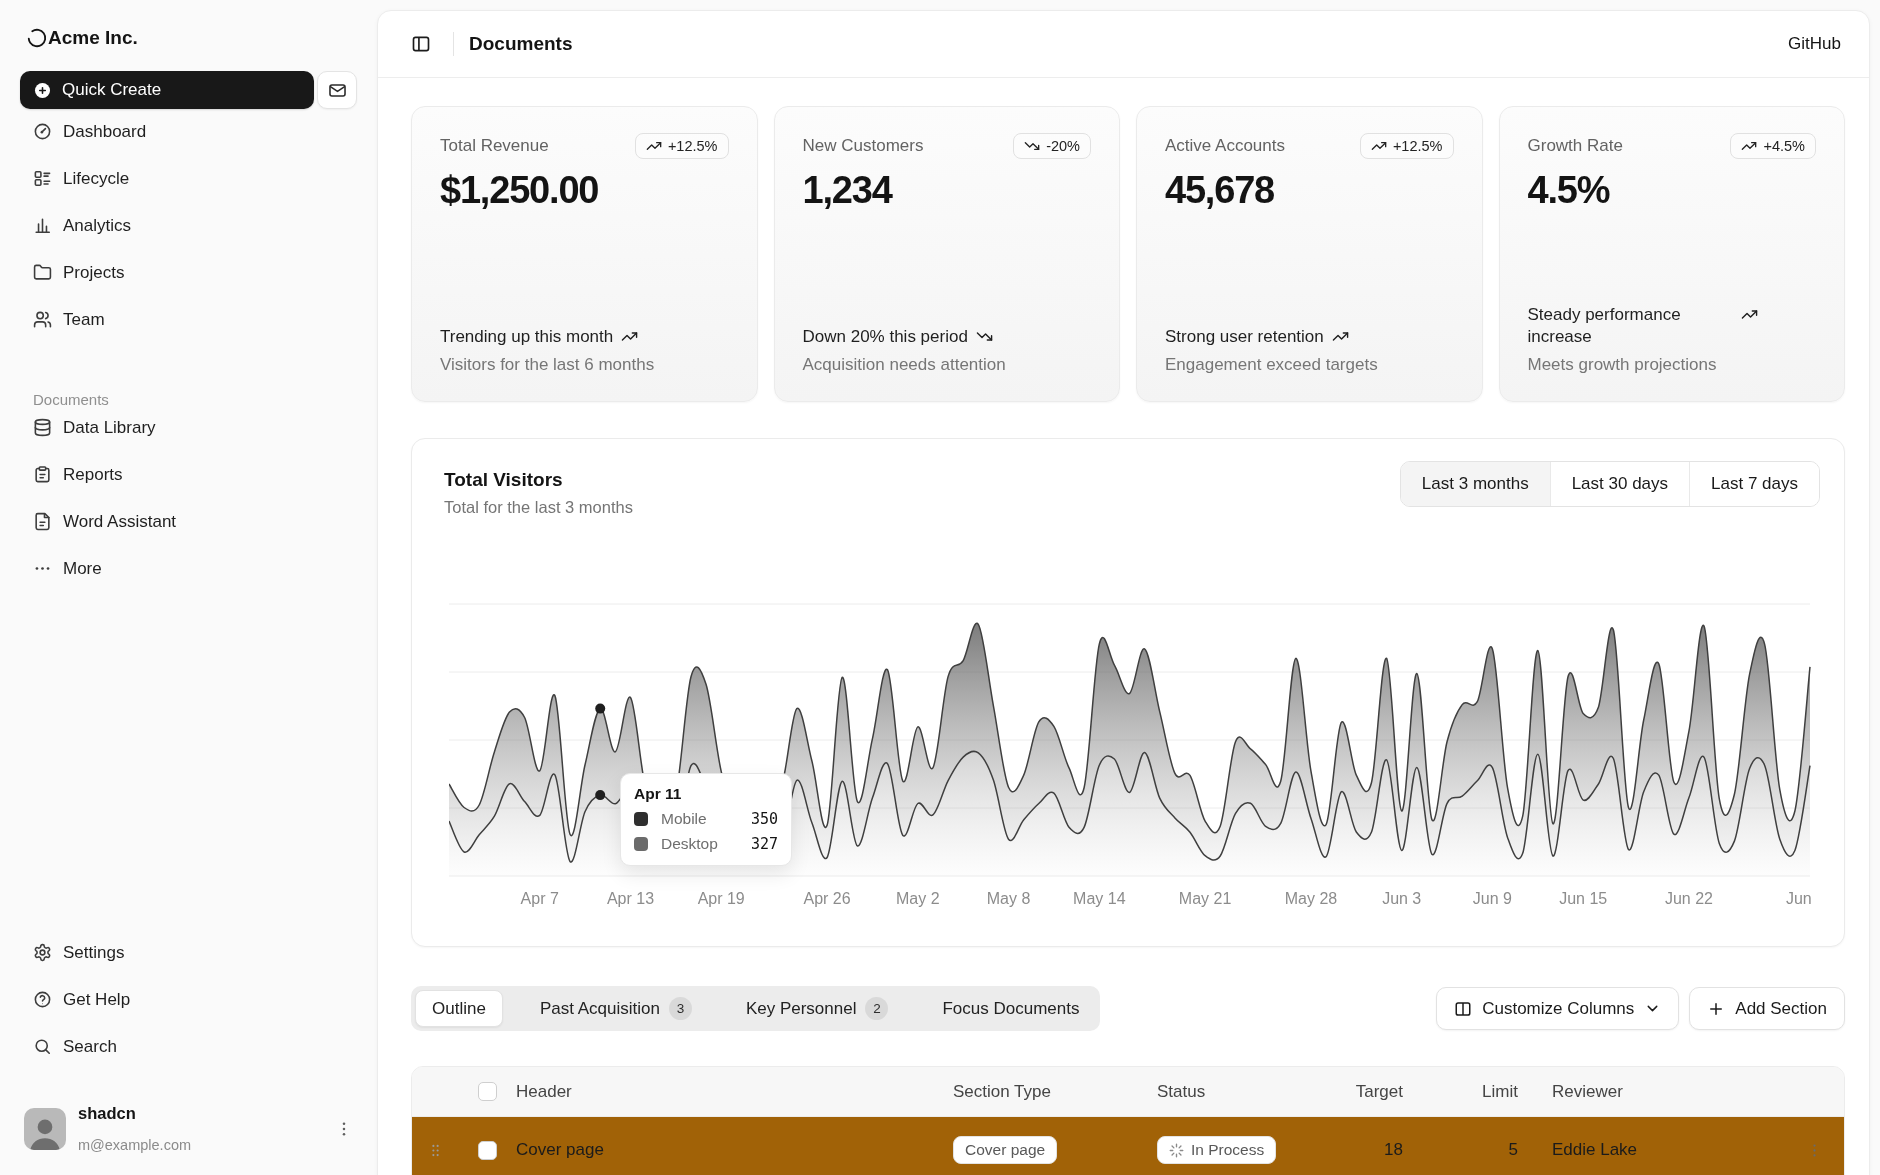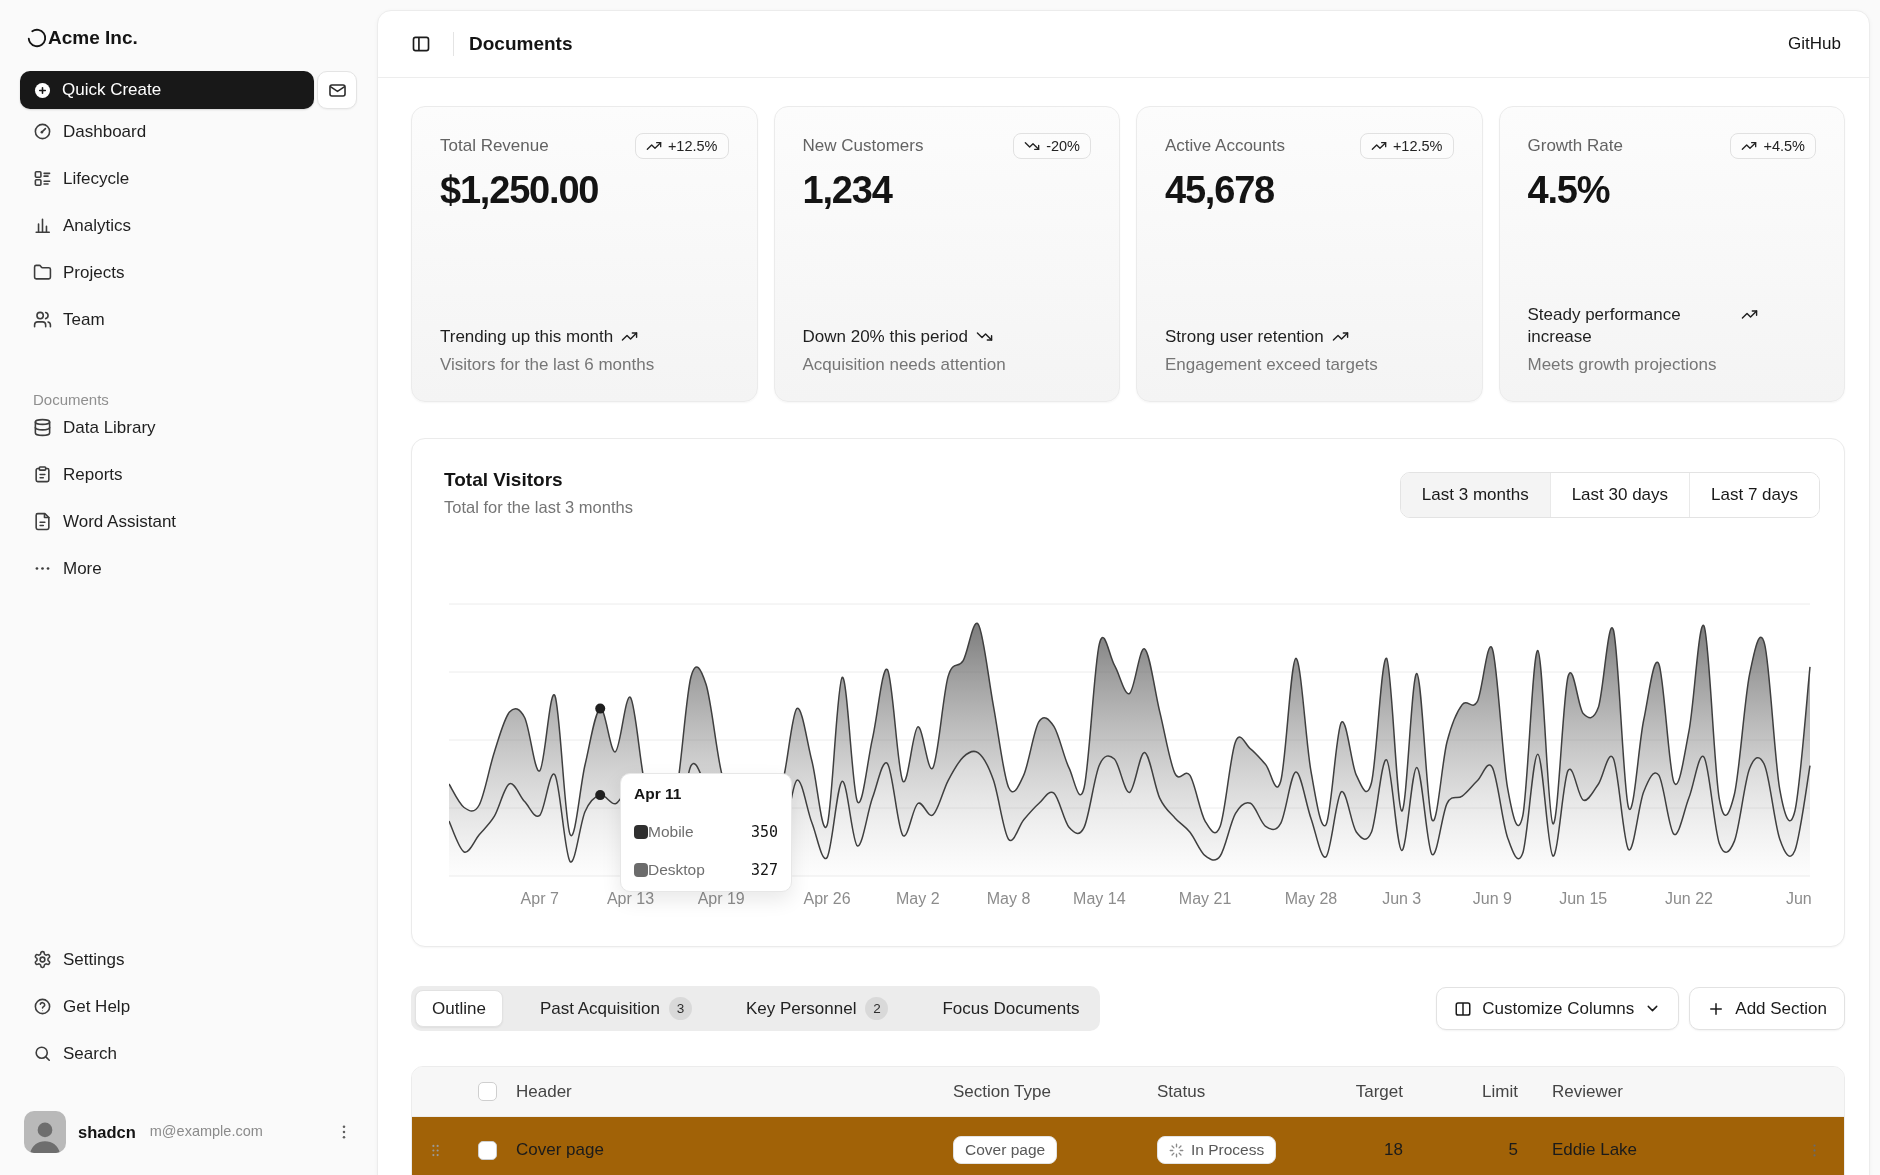--- a/index.html
+++ b/index.html
@@ -39,21 +39,21 @@
   .nav.docs { margin-top:10px; }
   .spacer { flex:1; }
   .nav.footer-nav { margin-top:0; }
   .user-row {
     margin:12px 14px 0; padding:8px 10px; border-radius:10px; display:flex; align-items:center; gap:12px; cursor:pointer;
   }
   .avatar {
     width:42px; height:42px; border-radius:10px; background:#b9b9b9; overflow:hidden; position:relative; flex:none;
   }
   .avatar svg { position:absolute; left:0; top:4px; }
-  .user-meta { display:flex; flex-direction:row; gap:14px; min-width:0; }
+  .user-meta { display:flex; flex-direction:column; gap:14px; min-width:0; }
   .user-name { font-size:16.5px; font-weight:600; color:#141414; }
   .user-email { font-size:14.5px; color:#8b8b8b; }
   .user-menu { margin-left:auto; color:#5f5f5f; display:flex; cursor:pointer; }
 
   
   .main {
     position:absolute; left:377px; top:10px; width:1493px; height:1210px;
     background:#fff; border:1px solid #ececec; border-radius:14px;
     box-shadow:0 1px 4px rgba(0,0,0,.04); overflow:hidden;
   }
@@ -91,41 +91,41 @@
 
   
   .chart-card {
     position:relative; margin-top:36px; height:509px;
     border:1px solid #ebebeb; border-radius:14px; background:#fff;
     box-shadow:0 1px 2px rgba(0,0,0,.04); padding:30px 32px;
   }
   .chart-title { font-size:19px; font-weight:700; color:#141414; }
   .chart-sub { margin-top:7px; font-size:16.5px; color:#757575; }
   .range-tabs {
-    position:absolute; top:33px; right:24px; display:flex; border:1px solid #e3e3e3;
+    position:absolute; top:22px; right:24px; display:flex; border:1px solid #e3e3e3;
     border-radius:10px; overflow:hidden; background:#fff;
   }
   .range-tab {
     height:44px; display:flex; align-items:center; padding:0 21px; font-size:17px; color:#191919;
     border-left:1px solid #e9e9e9; cursor:pointer; background:#fff;
   }
   .range-tab:first-child { border-left:none; }
   .range-tab.selected { background:#f4f4f4; }
   #chart-svg { position:absolute; left:37px; top:123px; }
   .gridline { stroke:#ececec; stroke-width:1; }
   .series-line { fill:none; stroke:#3f3f3f; stroke-width:1.5; }
   .tick { fill:#8c8c8c; font-size:16px; text-anchor:middle; font-family:"Liberation Sans",sans-serif; }
   .active-dot { fill:#1f1f1f; }
   .chart-tooltip {
     position:absolute; left:208px; top:334px; width:172px; background:#fff;
     border:1px solid #e7e7e7; border-radius:10px; box-shadow:0 8px 20px rgba(0,0,0,.09);
     padding:11px 13px 12px; z-index:5;
   }
   .tt-title { font-size:15.5px; font-weight:600; color:#141414; }
-  .tt-row { display:flex; align-items:center; gap:0; margin-top:20px; font-size:15.5px; color:#6e6e6e; }
+  .tt-row { display:flex; align-items:center; gap:13px; margin-top:7px; font-size:15.5px; color:#6e6e6e; }
   .tt-swatch { width:14px; height:14px; border-radius:4px; flex:none; }
   .tt-val { margin-left:auto; font-family:"DejaVu Sans Mono",monospace; font-size:15px; color:#141414; }
 
   
   .table-toolbar { margin-top:39px; display:flex; align-items:center; justify-content:space-between; }
   .seg-tabs { display:inline-flex; align-items:flex-end; gap:20px; background:#ececec; border-radius:10px; padding:4px; }
   .seg-tab {
     height:37px; display:flex; align-items:center; gap:9px; padding:0 16px; border-radius:8px;
     font-size:17px; color:#232323; cursor:pointer; border:1px solid transparent;
   }

